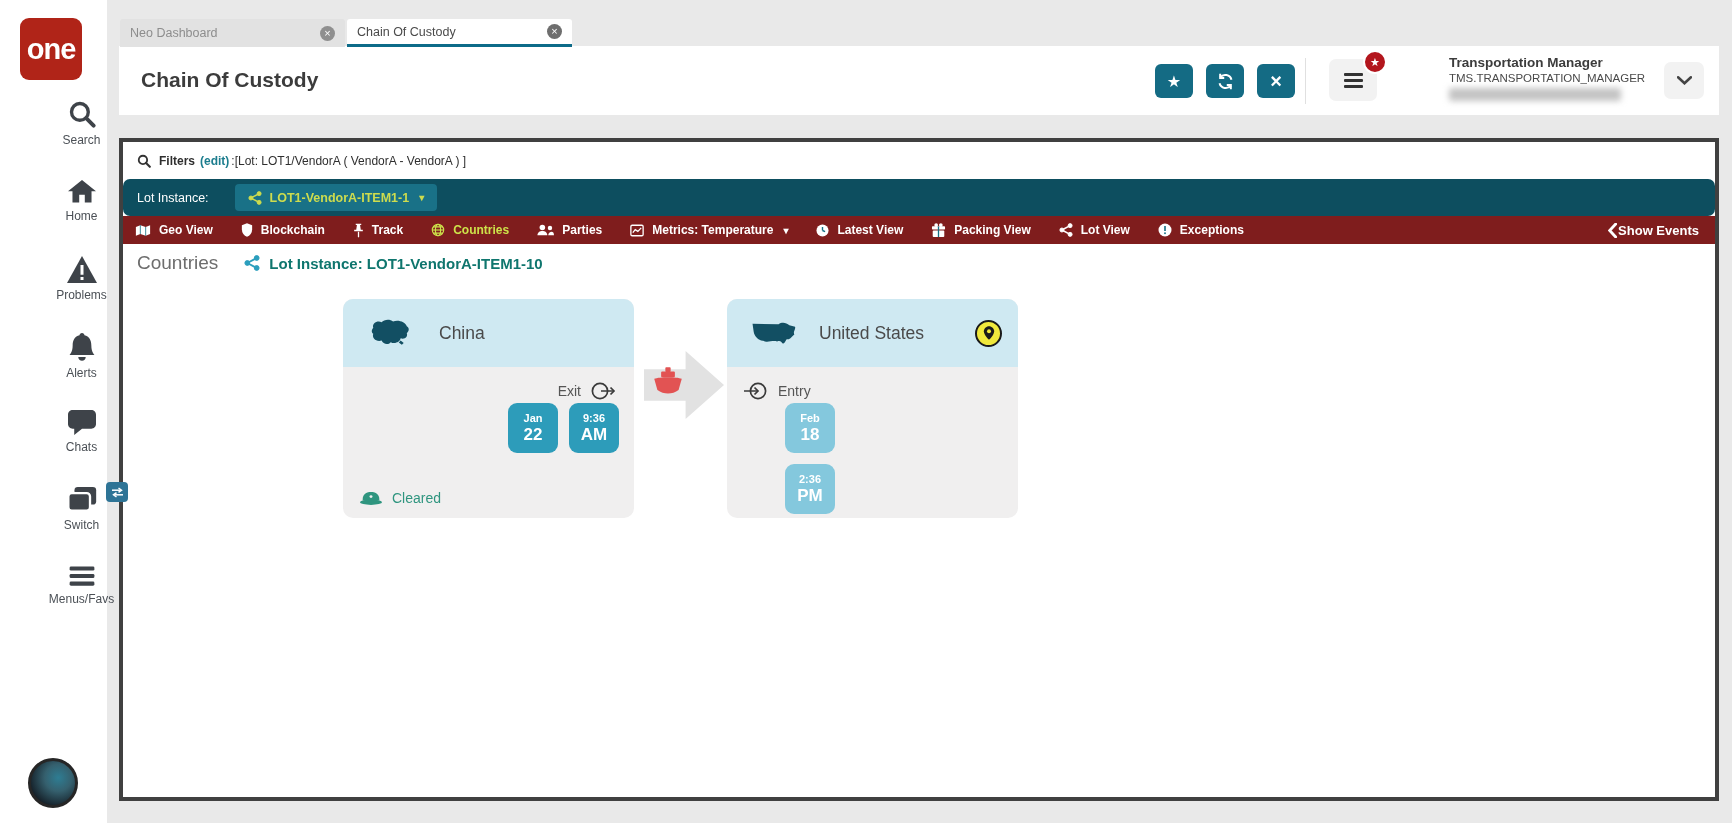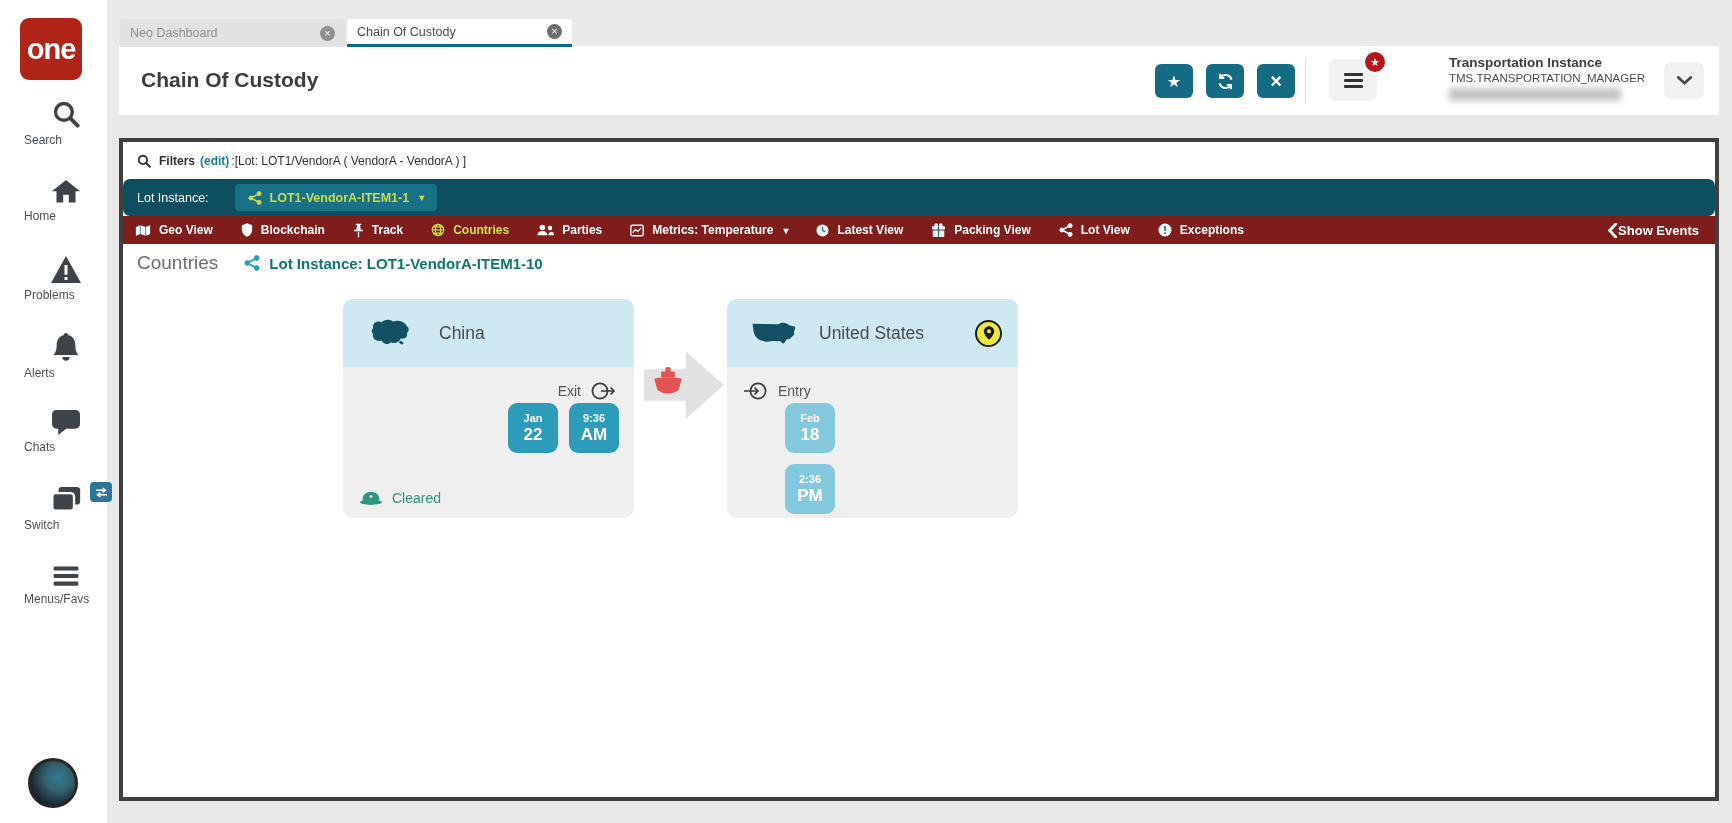--- a/index.html
+++ b/index.html
@@ -11,21 +11,21 @@
     overflow:hidden;
     color:#333;
   }
   [data-interactable="true"] { cursor:pointer; }
   svg { display:block; }
 
   
   .sidebar { position:absolute; left:0; top:0; width:107px; height:823px; background:#fff; z-index:5; }
   .logo { position:absolute; left:20px; top:18px; width:62px; height:62px; background:#b02418; border-radius:9px;
           display:flex; align-items:center; justify-content:center; color:#fff; font-weight:bold; font-size:29px; letter-spacing:-1px; }
-  .sb-item { position:absolute; left:0; width:107px; color:#3e4349;padding-left:24px; }
+  .sb-item { position:absolute; left:16px; width:107px; text-align:center; color:#3e4349;padding-left:24px; }
   .sb-item .sb-icon { display:flex; justify-content:center; }
   .sb-item .sb-label { font-size:12px; color:#4b5056; margin-top:5px; }
   .switch-badge { position:absolute; left:66px; top:-4px; width:22px; height:20px; background:#2e7496; border-radius:4px;
                   display:flex; align-items:center; justify-content:center; }
   .avatar { position:absolute; left:28px; top:758px; width:50px; height:50px; border-radius:50%;
             border:3px solid #262626;
             background:radial-gradient(circle at 62% 38%, #2e7d93 0%, #35606e 35%, #16222b 75%); }
 
   
   .tabstrip { position:absolute; left:120px; top:19px; display:flex; gap:2px; z-index:3; }
@@ -240,21 +240,21 @@
         <span></span>
         <span></span>
         <span></span>
       </div>
     <div class="hdr-badge" data-interactable="false">
         <span data-interactable="false">★</span>
       </div>
   </div>
 
   <div class="user-block" data-interactable="true">
-    <div class="user-role" data-interactable="false">Transportation Instance</div>
+    <div class="user-role" data-interactable="false">Transportation Manager</div>
     <div class="user-login" data-interactable="false">TMS.TRANSPORTATION_MANAGER</div>
     <div class="user-redacted" data-interactable="false"></div>
   </div>
 
   <div class="user-chevron" data-interactable="true">
     <span data-interactable="false">
       <svg width="15" height="9" viewBox="0 0 14 8" fill="none" stroke="#444" stroke-width="2.4" stroke-linecap="round">
           <polyline points="1,1 7,6.6 13,1"></polyline>
         </svg>
     </span>

